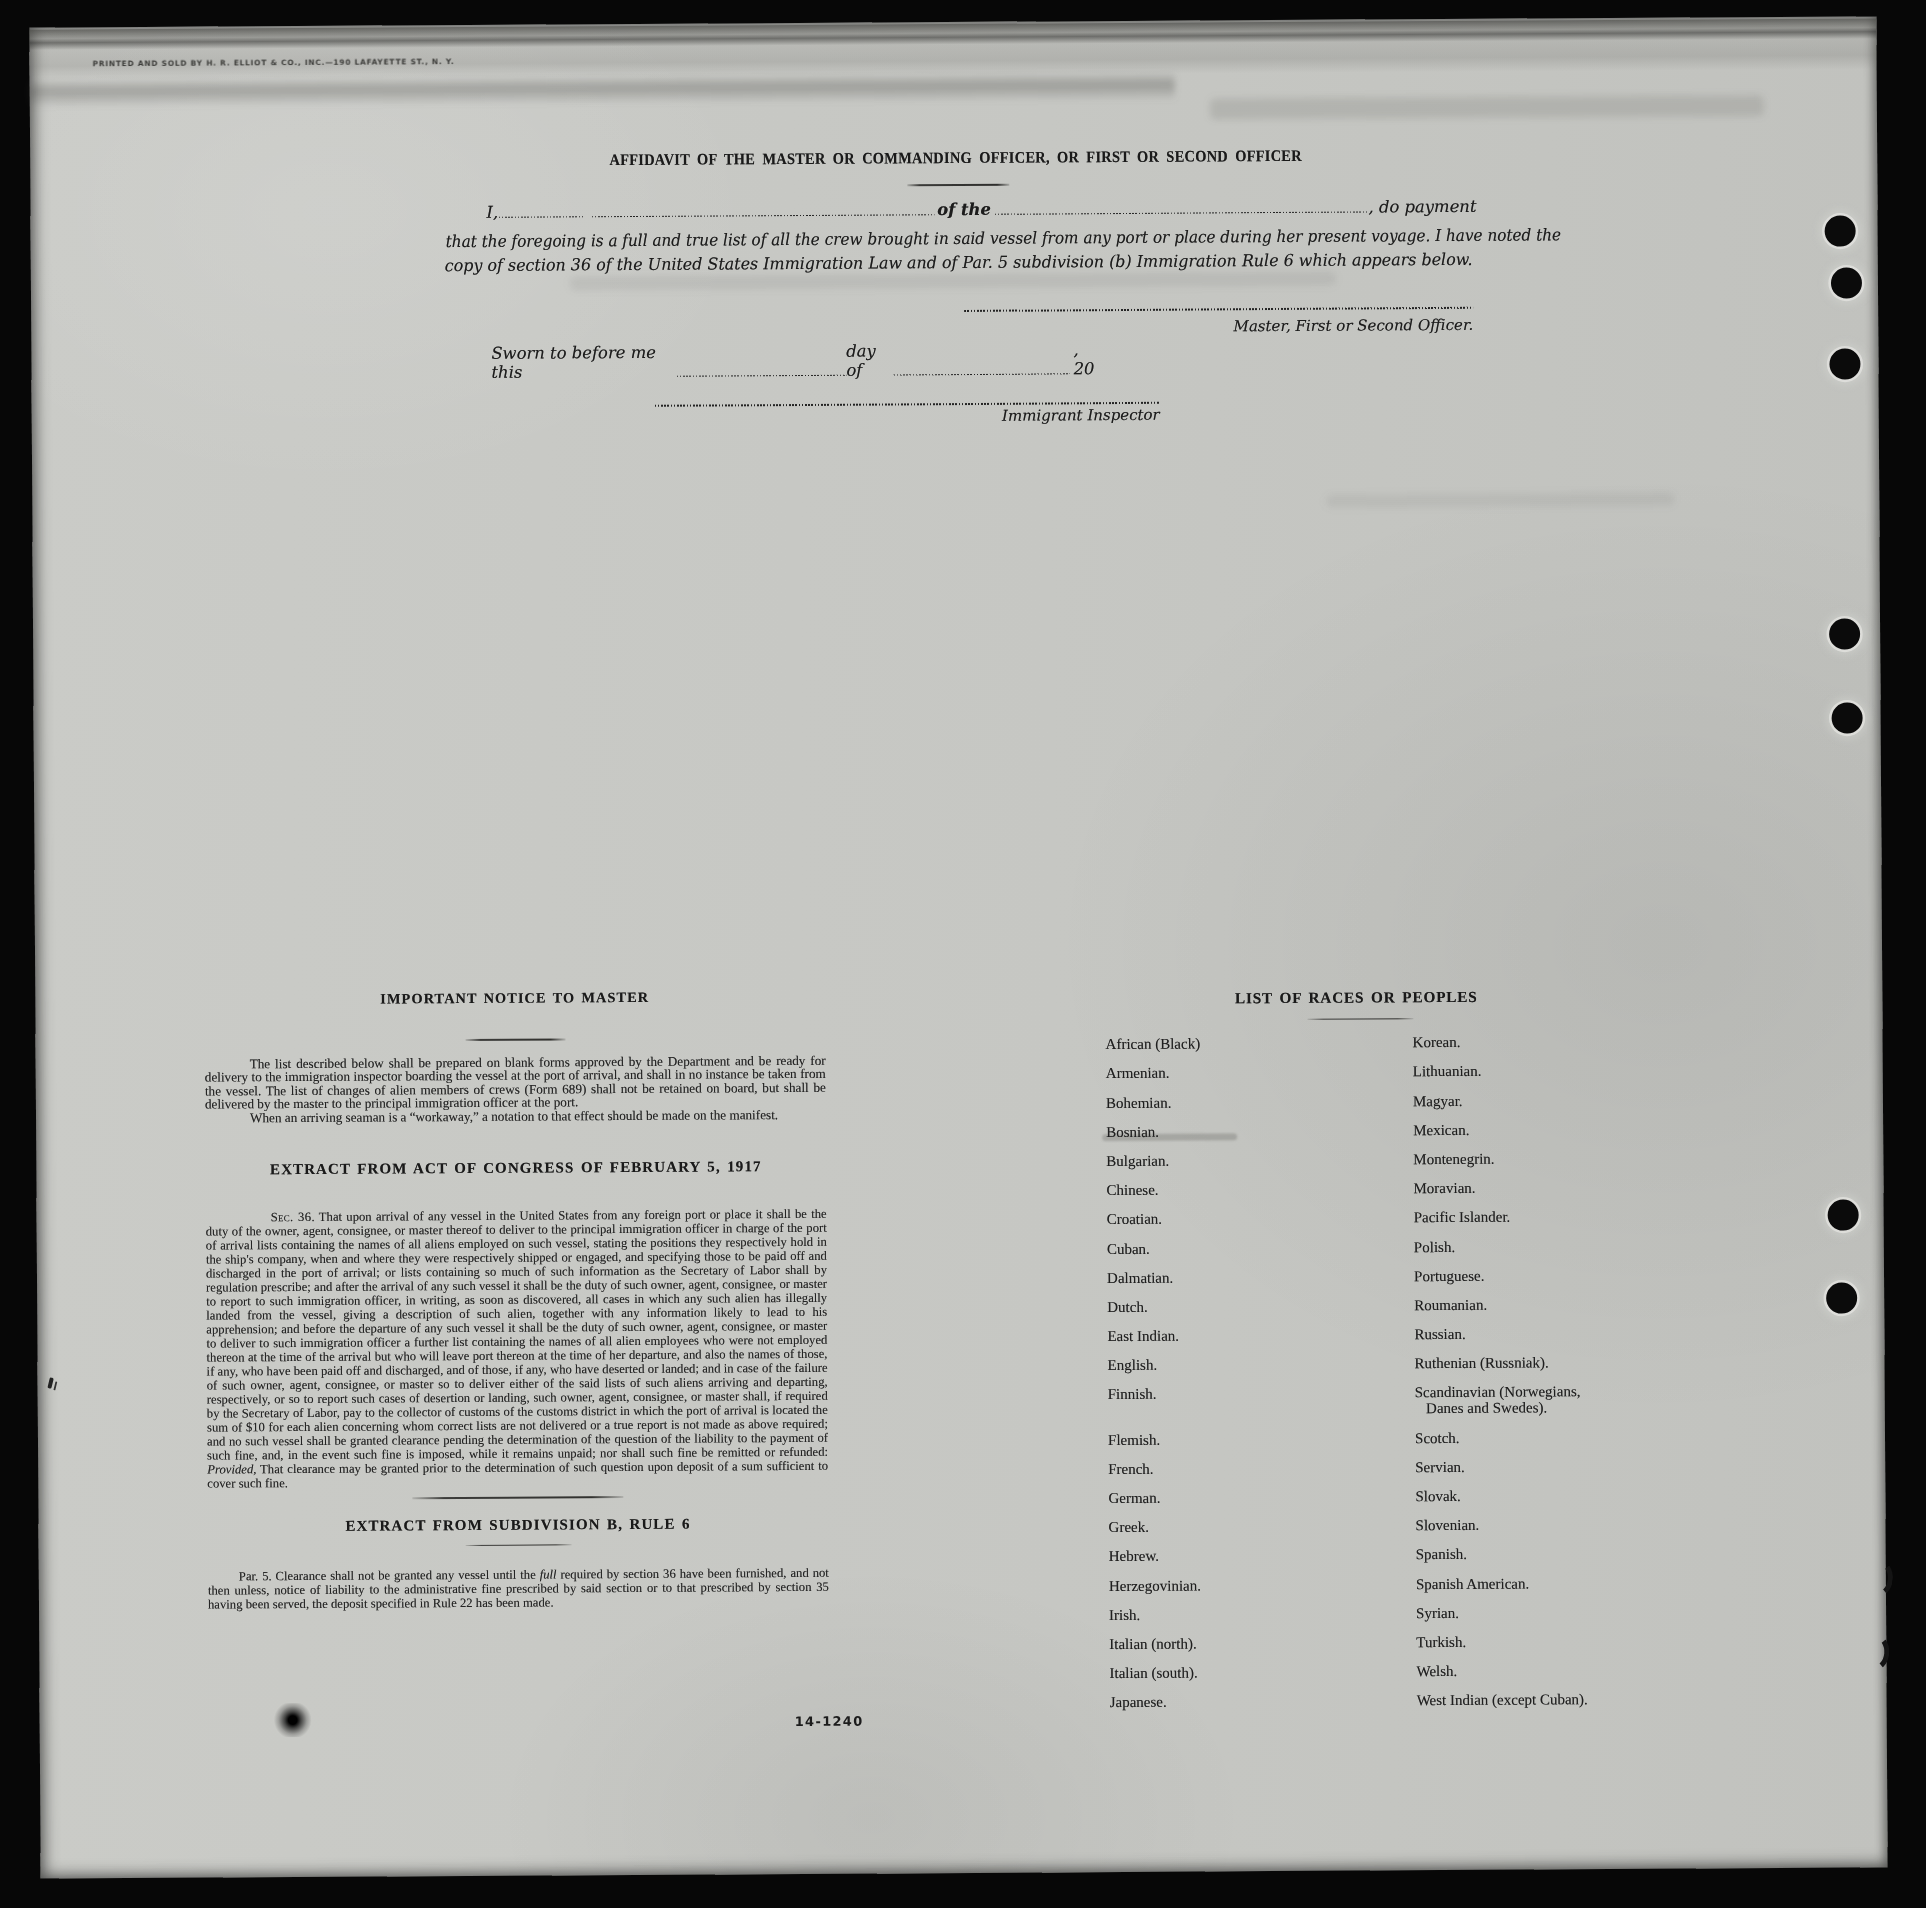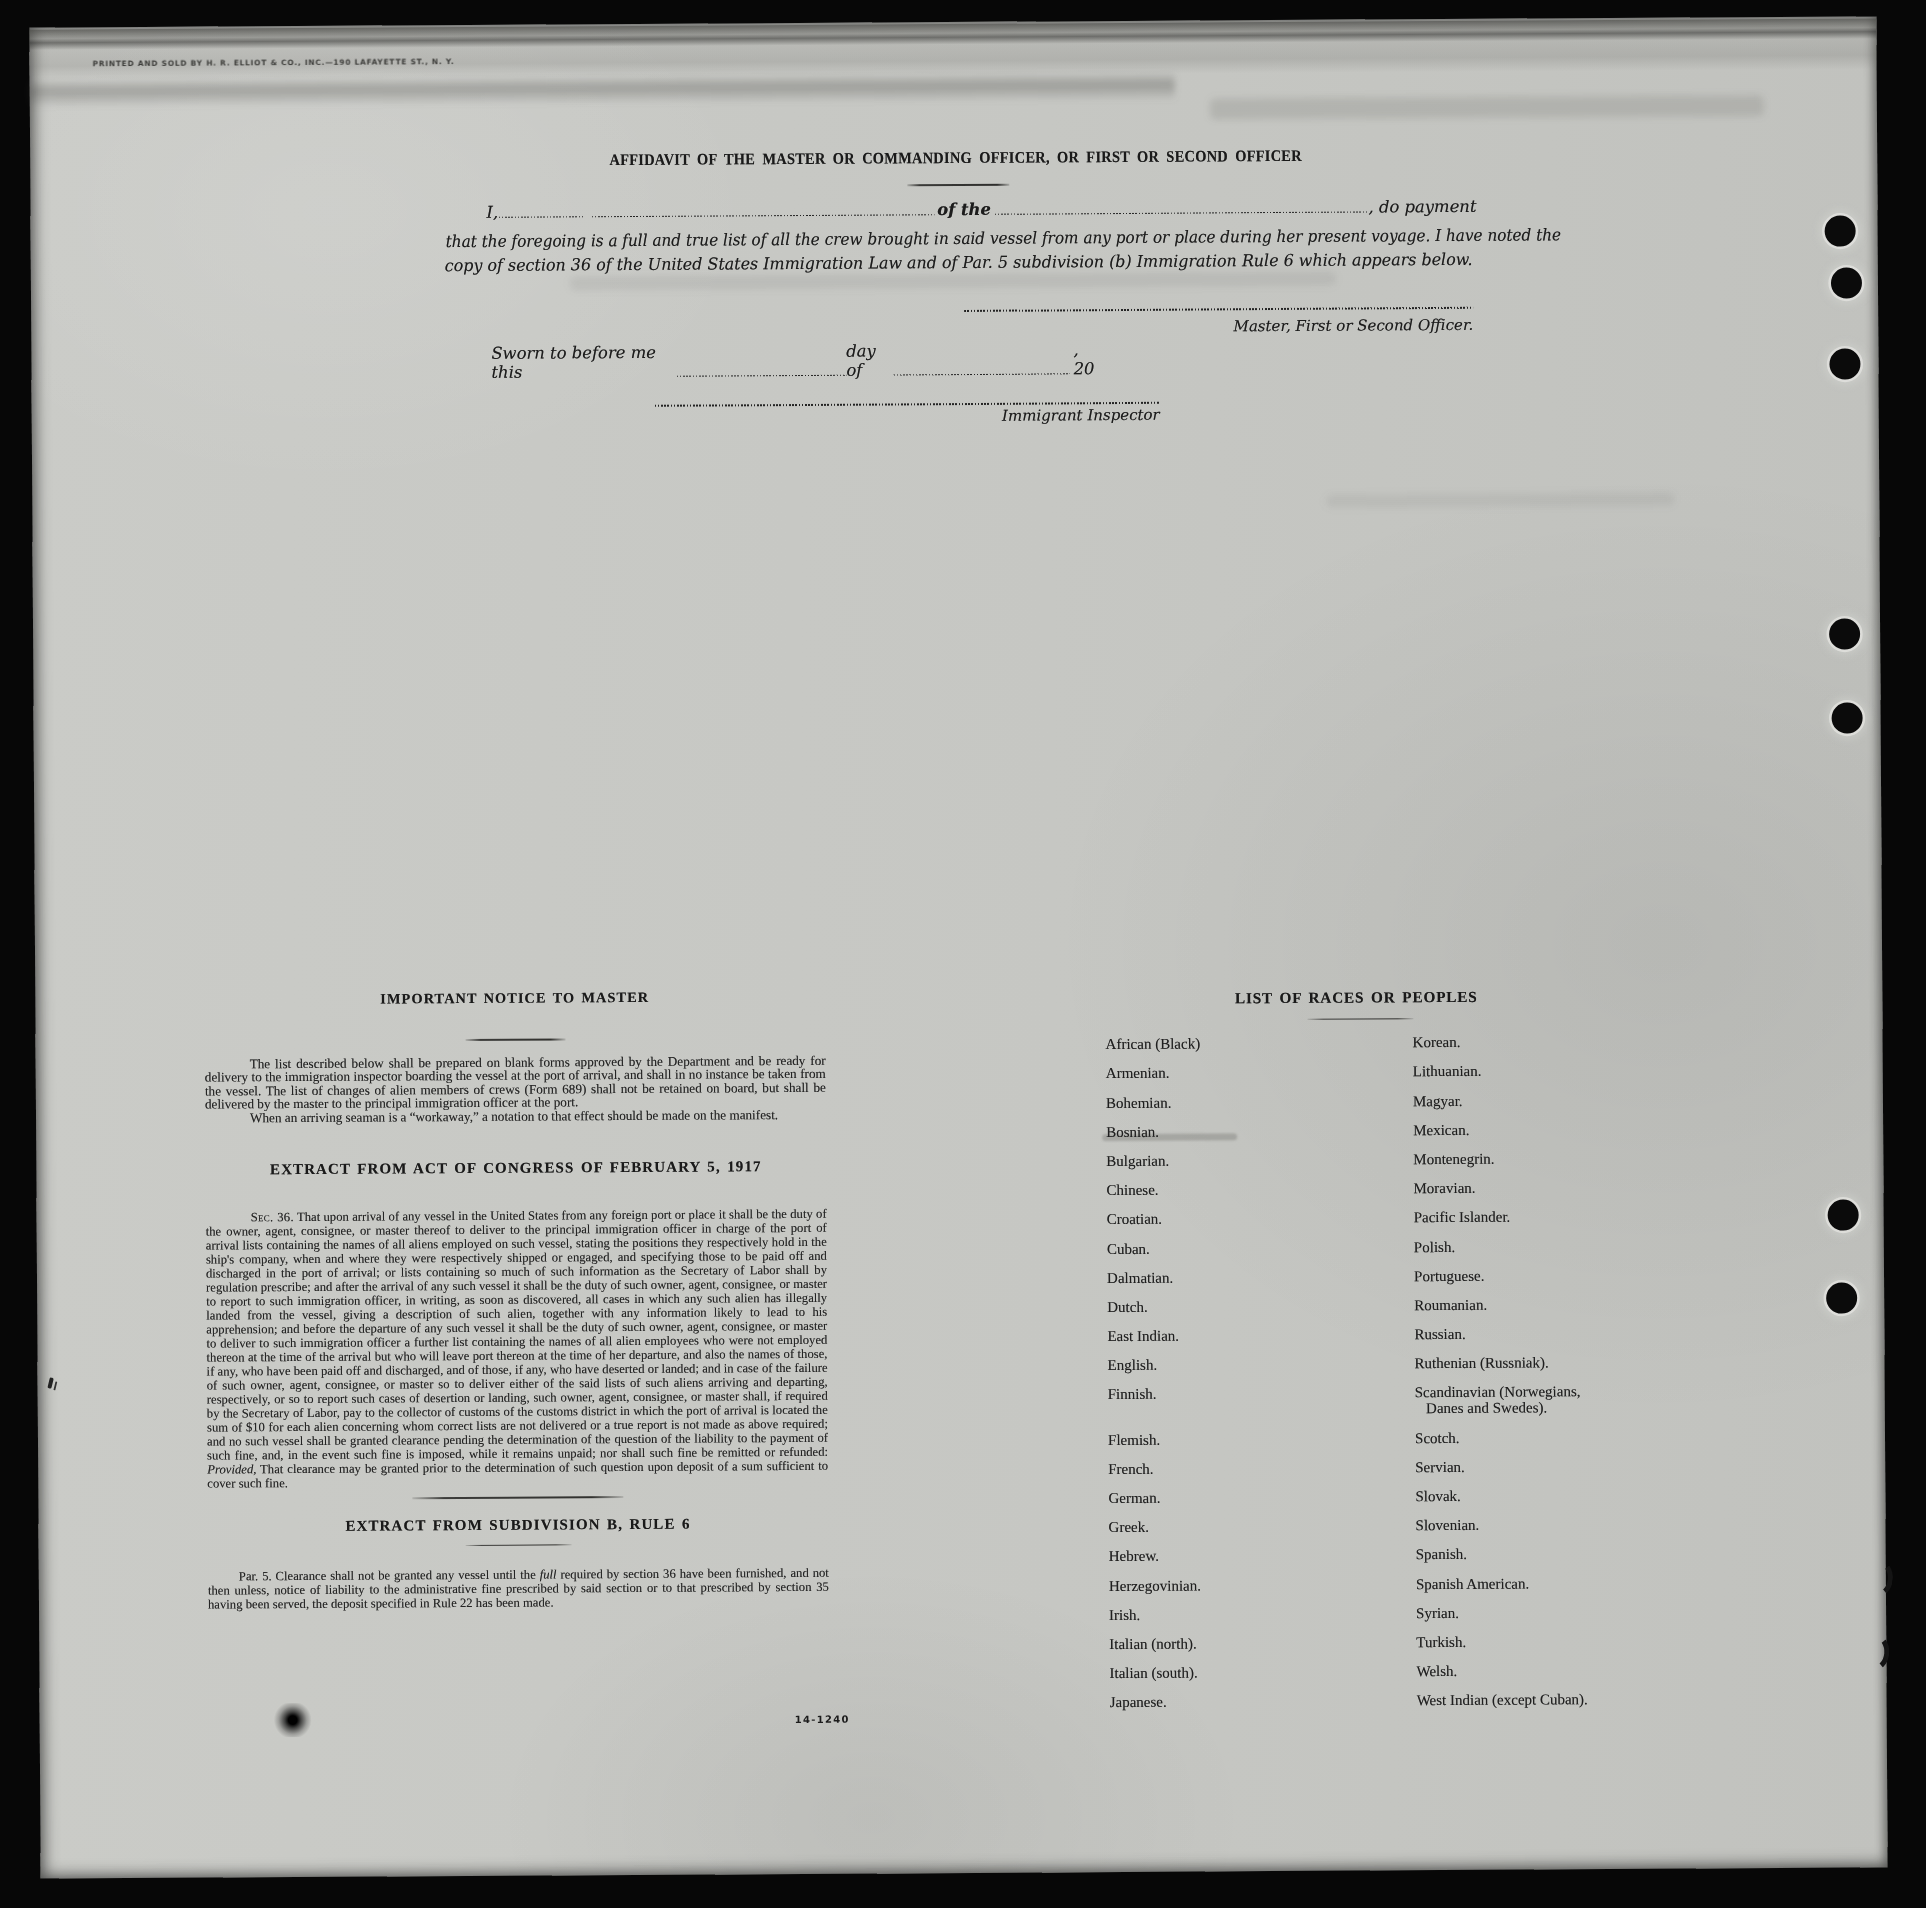--- a/index.html
+++ b/index.html
@@ -70,23 +70,23 @@
   .hrule.r3{width:106px;margin-top:10.6px;}
   .bodytext{margin:0;font-size:12.7px;line-height:14px;text-align:justify;color:#242424;
     text-shadow:0 0 0.3px rgba(30,30,30,.45);}
   .bodytext.indent{text-indent:45px;}
   .notice-p1{margin-top:15px;font-size:13.2px;line-height:13.5px;}
   .notice-p2{font-size:13.2px;line-height:13.5px;}
   .act-head{margin-top:37px;font-size:15px;}
   .act-body{margin-top:32px;line-height:14px;}
   .rule6-head{margin-top:18px;font-size:15px;}
   .rule6-body{margin-top:22px;line-height:14px;text-indent:31px;}
-  .sc{font-variant:small-caps;letter-spacing:0.3px;}
+  .sc{font-variant:small-caps;letter-spacing:0.3px;margin-left:20px;}
   .form-number{position:absolute;left:755px;top:1691px;font-family:"DejaVu Sans",sans-serif;
-    font-size:10px;font-weight:bold;letter-spacing:1.3px;color:#1c1c1c;}
+    font-size:13px;font-weight:bold;letter-spacing:1.3px;color:#1c1c1c;}
   
   .races-col{position:absolute;left:1070px;top:969px;width:686px;}
   .races-head{margin:0;width:502px;text-align:center;font-size:15.3px;font-weight:bold;
     letter-spacing:0.8px;word-spacing:2.1px;}
   .races-rule{width:106px;height:1.6px;margin-top:11.6px;margin-left:202px;
     background:linear-gradient(90deg,rgba(45,45,43,.15),#3a3a38 15%,#30302e 85%,rgba(45,45,43,.15));}
   .races-rows{margin-top:15px;}
   .race-row{display:flex;margin-bottom:13.2px;font-size:15px;line-height:16px;color:#1f1f1f;
     text-shadow:0 0 0.3px rgba(30,30,30,.5);}
   .race-cell{white-space:pre-wrap;}

